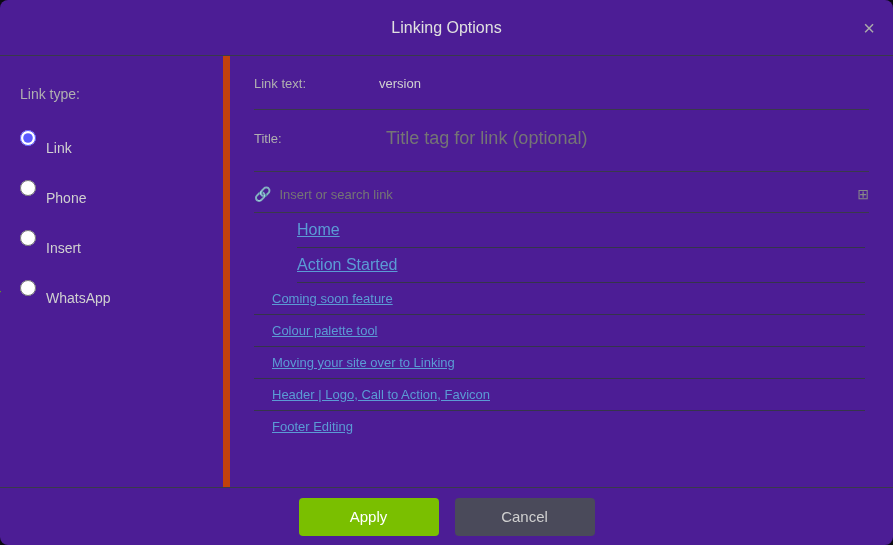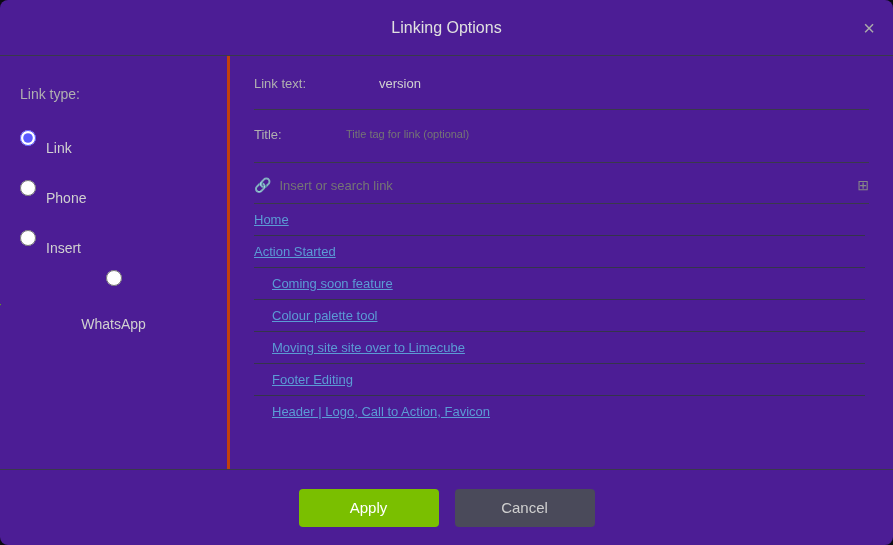--- a/index.html
+++ b/index.html
@@ -64,21 +64,21 @@
 
     .modal-body {
       display: flex;
       flex: 1;
       overflow: hidden;
     }
 
     .sidebar {
       width: 230px;
       padding: 30px 20px;
-      border-right: 3px solid #c2410c;
+      border-right: 7px solid #c2410c;
       flex-shrink: 0;
     }
 
     .sidebar-title {
       color: #b0b0b0;
       font-size: 14px;
       margin-bottom: 18px;
     }
 
     .radio-group {
@@ -103,21 +103,20 @@
 
     .radio-item label {
       color: #d0d0d0;
       font-size: 14px;
       cursor: pointer;
       margin-top: 20px;
     }
 
     .arrow-indicator {
       position: relative;
-      flex-direction: column;
     }
 
     .arrow-indicator::after {
       content: '→';
       position: absolute;
       left: -35px;
       top: 50%;
       transform: translateY(-50%);
       color: #6abf00;
       font-size: 20px;
@@ -150,22 +149,23 @@
       font-size: 13px;
       margin-left: 33px;
     }
 
     .form-input {
       flex: 1;
       background: transparent;
       border: none;
       outline: none;
       color: #888;
-      font-size: 11px;
+      font-size: 18px;
       padding: 4px 0;
+      margin-left: 40px;
     }
 
     .divider-line {
       border: none;
       border-top: 1px solid #3a3a4a;
       margin: 4px 0 14px 0;
     }
 
     .search-row {
       display: flex;
@@ -223,30 +223,31 @@
       cursor: pointer;
       border-bottom: 1px solid #35354a;
     }
 
     .link-item:last-child {
       border-bottom: none;
     }
 
     .link-item.top-level {
       padding-left: 0;
-      font-size: 13px;
+      font-size: 16px;
+      margin-left: 43px;
     }
 
     .link-item.sub-item {
       padding-left: 18px;
       font-size: 13px;
     }
 
     .modal-footer {
-      height: 76px;
+      height: 58px;
       display: flex;
       align-items: center;
       justify-content: center;
       gap: 16px;
       border-top: 1px solid #3a3a4a;
       flex-shrink: 0;
     }
 
     .btn-apply {
       width: 140px;
@@ -332,23 +333,23 @@
           <input class="search-input" type="text" placeholder="Insert or search link" style="">
           <span class="external-icon">⊞</span>
         </div>
 
         <div class="links-list">
 
           <a class="link-item top-level">Home</a>
           <a class="link-item top-level">Action Started</a>
           <a class="link-item sub-item">Coming soon feature</a>
           <a class="link-item sub-item">Colour palette tool</a>
-          <a class="link-item sub-item">Moving site site over to Limecube</a>
+          <a class="link-item sub-item">Moving your site over to Linking</a>
+          <a class="link-item sub-item">Header | Logo, Call to Action, Favicon</a>
           <a class="link-item sub-item">Footer Editing</a>
-          <a class="link-item sub-item">Header | Logo, Call to Action, Favicon</a>
 
         </div>
 
       </div>
     </div>
 
     <div class="modal-footer">
       <button class="btn-apply">Apply</button>
       <button class="btn-cancel">Cancel</button>
     </div>

